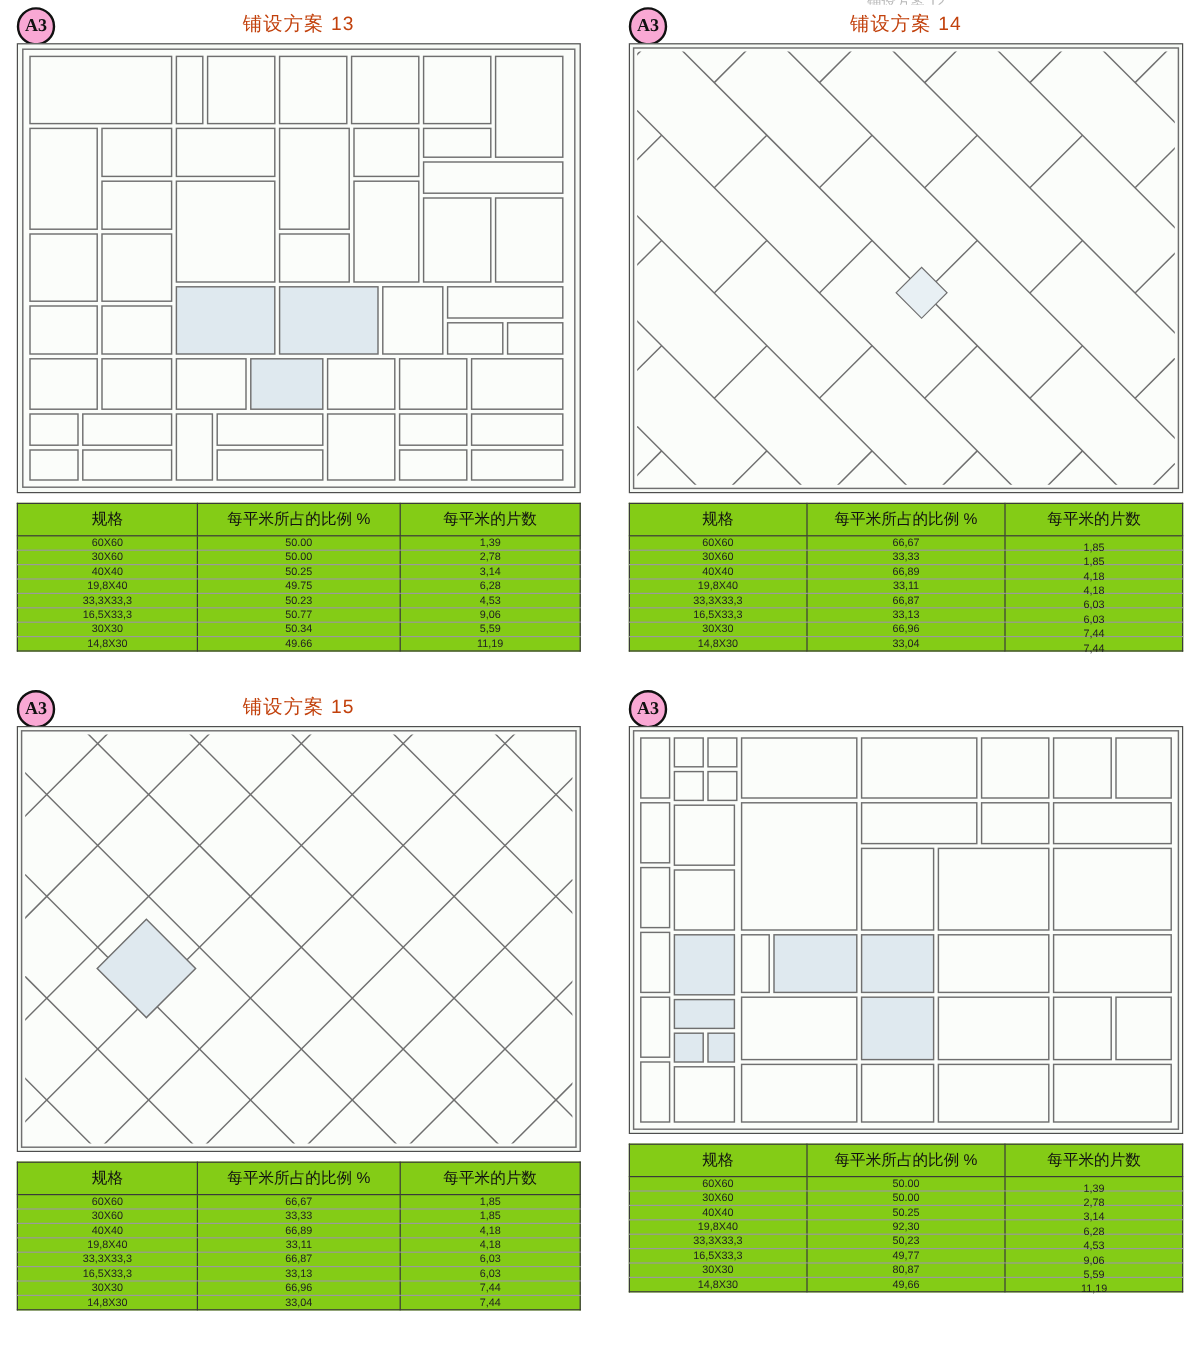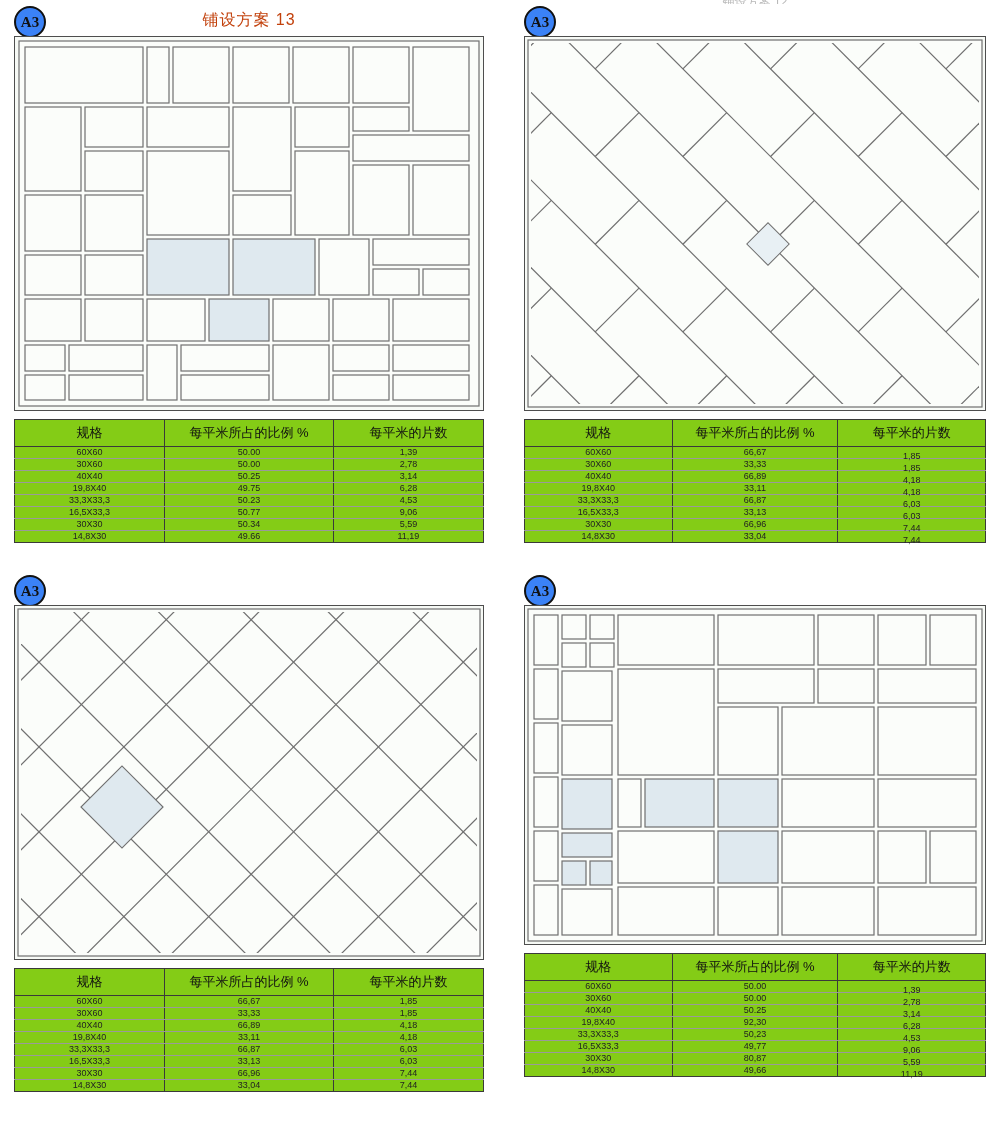--- a/index.html
+++ b/index.html
@@ -10,21 +10,21 @@
     color:#1a1a1a;
     position:relative;
     overflow:hidden;
   }
   .panel{position:absolute;}
   
   .panel-head{position:relative;height:30px;}
   .a3-badge{
     position:absolute;left:0;top:0;
     width:28px;height:28px;border-radius:50%;
-    border:2px solid #111;background:#3b82f6;
+    border:2px solid #111;background:#f9a8d4;
     display:flex;align-items:center;justify-content:center;
     font-family:"Liberation Serif",serif;
     font-size:15px;font-weight:bold;color:#111;
   }
   .panel-title{
     position:absolute;left:0;right:0;top:4px;
     text-align:center;
     font-size:16px;
     font-family:"Liberation Sans",sans-serif;
     letter-spacing:1px;
@@ -207,20 +207,21 @@
           <td>11,19</td>
         </tr>
     </tbody>
   </table>
 </div>
 
 <div class="panel" id="p2" style="left:524px; top:6px; width:462px;">
   <div class="panel-head">
     <div class="ghost-title">铺设方案 12</div>
     <div class="a3-badge">A3</div>
+    <div class="panel-title">铺设方案 14</div>
   </div>
 
   <div class="drawing" style="width:462px;height:375px;">
     <svg width="460" height="373" viewBox="0 0 460 373" xmlns="http://www.w3.org/2000/svg">
       <rect x="3" y="3" width="454" height="367" fill="#fbfdfa" stroke="#6f6f6f" stroke-width="1.2"></rect>
       <defs>
         <clipPath id="clip14">
             <rect x="6" y="6" width="448" height="361"></rect>
           </clipPath>
       </defs>
@@ -371,20 +372,21 @@
           <td>33,04</td>
           <td class="shift-down">7,44</td>
         </tr>
     </tbody>
   </table>
 </div>
 
 <div class="panel" id="p3" style="left:14px; top:575px; width:470px;">
   <div class="panel-head">
     <div class="a3-badge">A3</div>
+    <div class="panel-title">铺设方案 15</div>
   </div>
 
   <div class="drawing" style="width:470px;height:355px;">
     <svg width="468" height="353" viewBox="0 0 468 353" xmlns="http://www.w3.org/2000/svg">
       <rect x="3" y="3" width="462" height="347" fill="#fbfdfa" stroke="#6f6f6f" stroke-width="1.2"></rect>
       <defs>
         <clipPath id="clip15">
             <rect x="6" y="6" width="456" height="341"></rect>
           </clipPath>
       </defs>

